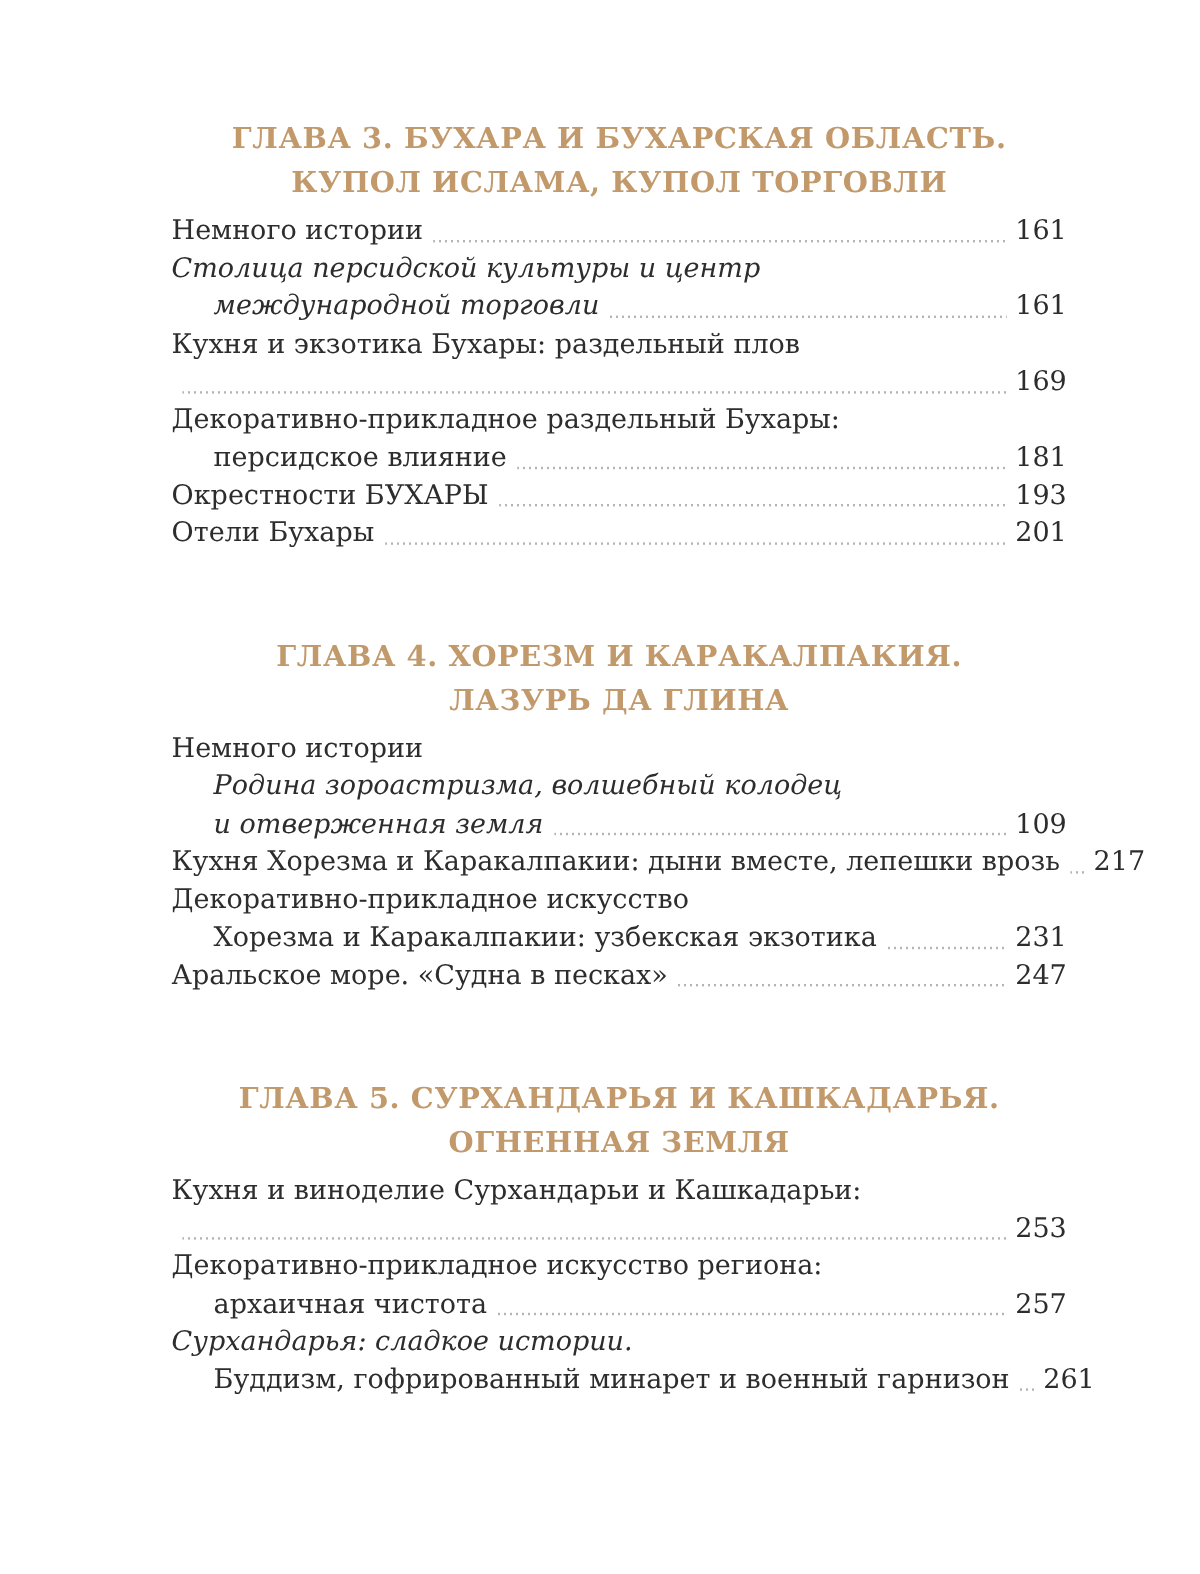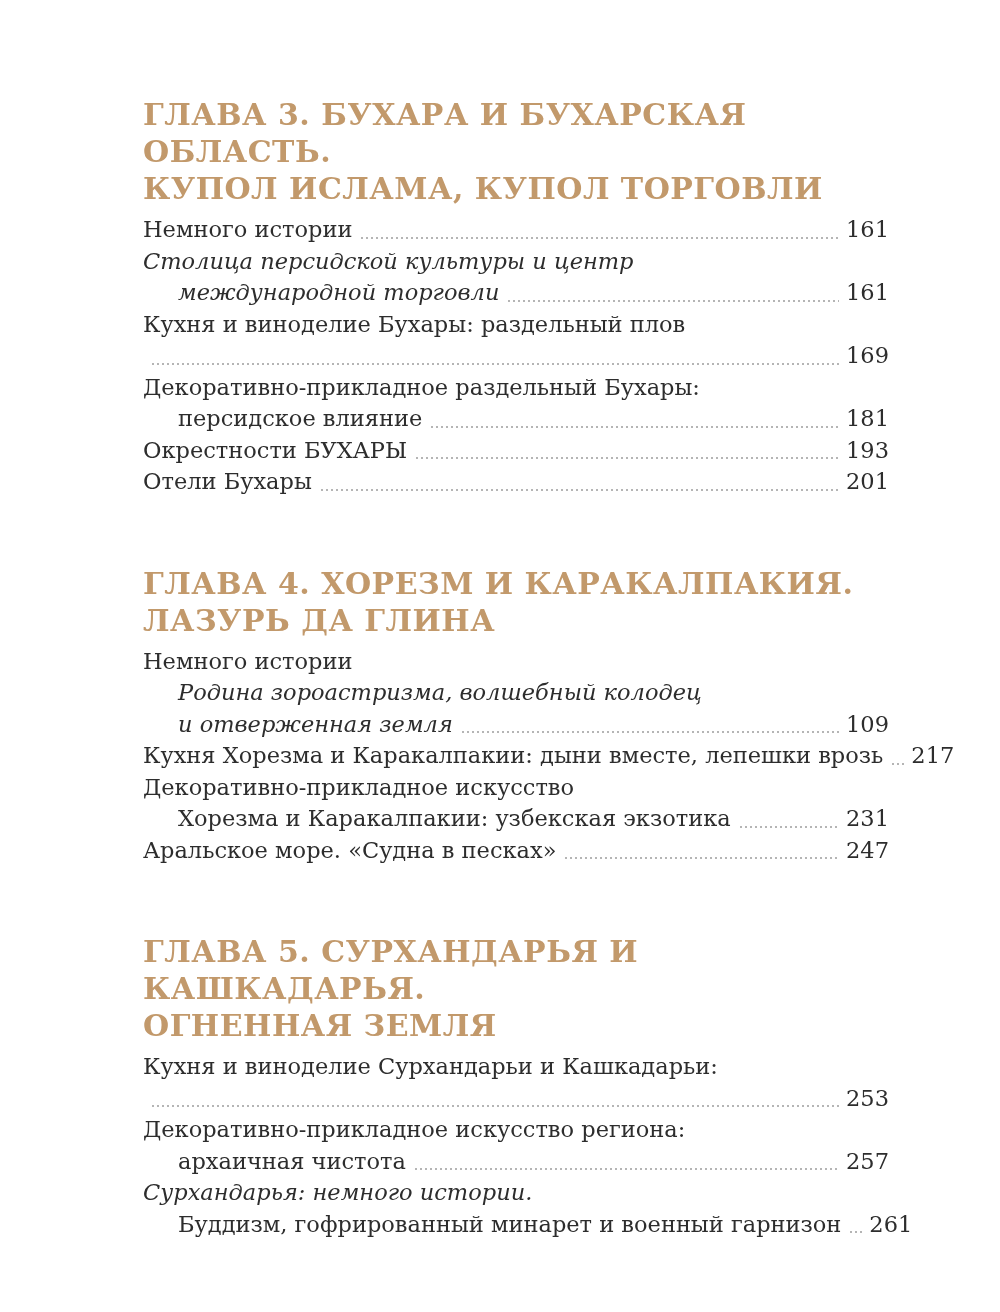--- a/index.html
+++ b/index.html
@@ -23,25 +23,26 @@
   }
   .toc {
     position: absolute;
     left: 143px;
     top: 96px;
     width: 746px;
   }
   .chapter + .chapter { margin-top: 67px; }
   .chapter-heading {
     color: var(--accent);
-    font-size: 30px;
+    font-size: 24px;
     font-weight: bold;
     letter-spacing: 0.5px;
     line-height: 37px;
     text-transform: uppercase;
+    text-align: center;
   }
   .chapter-heading .hl { display: block; }
   .rows { margin-top: 7px; }
   .row {
     display: flex;
     align-items: center;
     line-height: 31.5px;
     font-size: 22.5px;
     color: var(--text);
     white-space: nowrap;
@@ -88,21 +89,21 @@
 
   </div>
 
   <div class="row indent italic">
     <span class="txt">международной торговли</span>
     <span class="leader"></span>
     <span class="pg">161</span>
   </div>
 
   <div class="row">
-    <span class="txt">Кухня и виноделие Бухары: раздельный плов</span>
+    <span class="txt">Кухня и экзотика Бухары: раздельный плов</span>
 
   </div>
 
   <div class="row indent">
     <span class="leader"></span>
     <span class="pg">169</span>
   </div>
 
   <div class="row">
     <span class="txt">Декоративно-прикладное раздельный Бухары:</span>
@@ -198,21 +199,21 @@
 
   </div>
 
   <div class="row indent">
     <span class="txt">архаичная чистота</span>
     <span class="leader"></span>
     <span class="pg">257</span>
   </div>
 
   <div class="row italic">
-    <span class="txt">Сурхандарья: немного истории.</span>
+    <span class="txt">Сурхандарья: сладкое истории.</span>
 
   </div>
 
   <div class="row indent">
     <span class="txt">Буддизм, гофрированный минарет и военный гарнизон</span>
     <span class="leader"></span>
     <span class="pg">261</span>
   </div>
 </div>
   </section>

